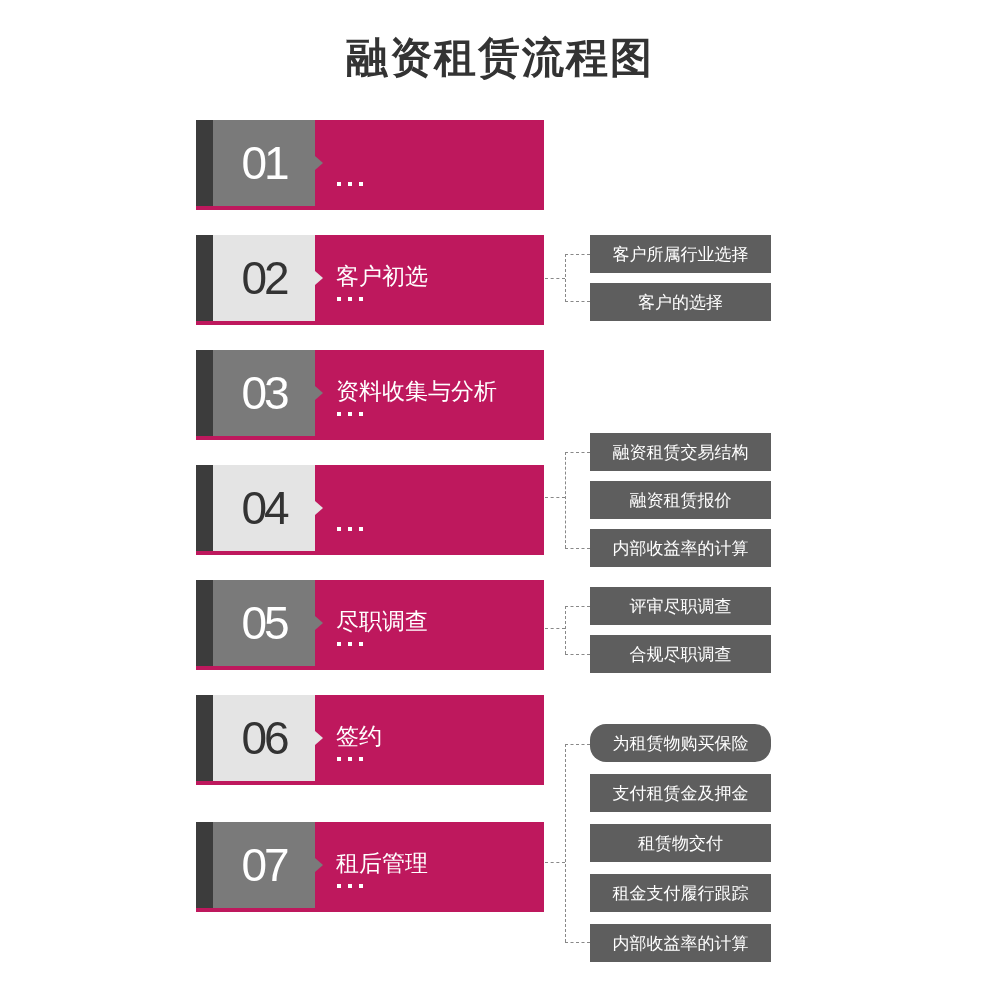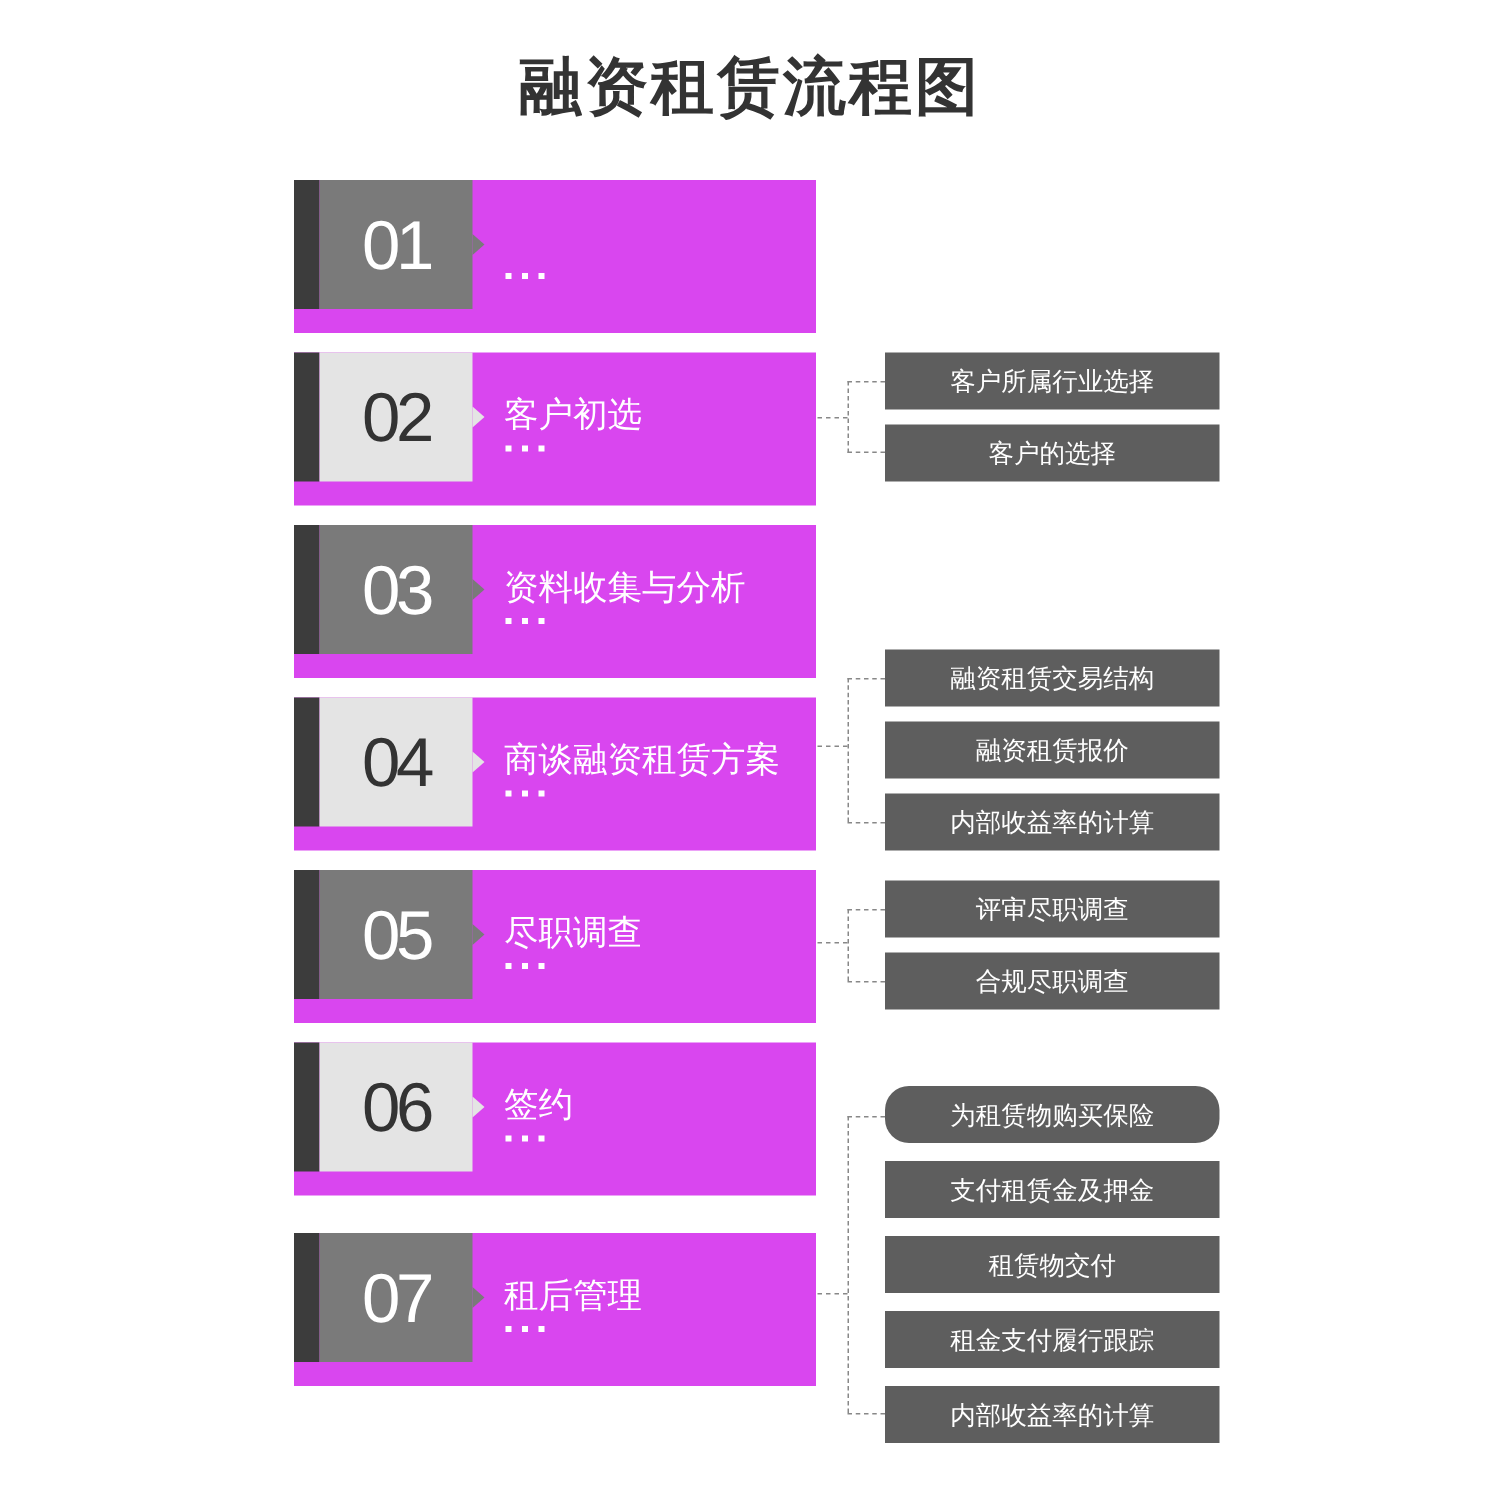--- a/index.html
+++ b/index.html
@@ -6,22 +6,22 @@
     body {
       width: 1000px; height: 994px; position: relative; overflow: hidden;
       font-family: "DejaVu Sans", "Liberation Sans", sans-serif;
     }
     .title {
       position: absolute; left: 0; top: 30px; width: 1000px;
       text-align: center; font-size: 42px; font-weight: bold;
       color: #333333; letter-spacing: 2px;
     }
     .step {
-      position: absolute; left: 196px; width: 348px; height: 102px;
-      background: #d946ef;
+      position: absolute; left: 196px; width: 348px; height: 90px;
+      background: #be185d;
     }
     .step .stripe {
       position: absolute; left: 0; top: 0; width: 17px; height: 86px;
       background: #3c3c3c;
     }
     .step .num-block {
       position: absolute; left: 17px; top: 0; width: 102px; height: 86px;
       display: flex; align-items: center; justify-content: center;
       font-family: "Liberation Sans", "DejaVu Sans", sans-serif;
       font-size: 46px; letter-spacing: -3px;
@@ -39,21 +39,21 @@
       color: #ffffff; font-size: 23px; white-space: nowrap;
     }
     .step .dots {
       position: absolute; left: 141px; top: 62px;
       display: flex; gap: 7px;
     }
     .step .dots span {
       width: 4px; height: 4px; background: #ffffff; display: block;
     }
     .sub {
-      position: absolute; left: 590px; width: 223px; height: 38px;
+      position: absolute; left: 590px; width: 181px; height: 38px;
       background: #5e5e5e; color: #ffffff;
       display: flex; align-items: center; justify-content: center;
       font-size: 17px; white-space: nowrap;
     }
     .conn { position: absolute; border-color: #888888; border-style: dashed; border-width: 0; }
     .h { border-top-width: 1.5px; height: 0; }
     .v { border-left-width: 1.5px; width: 0; }
   </style>
 </head>
 <body>
@@ -92,21 +92,20 @@
       <span></span>
       <span></span>
       <span></span>
     </div>
 </div>
 
 <div class="step even" style="top:465px;">
   <div class="stripe"></div>
   <div class="num-block">04</div>
   <div class="arrow"></div>
-  <div class="label">商谈融资租赁方案</div>
   <div class="dots">
       <span></span>
       <span></span>
       <span></span>
     </div>
 </div>
 
 <div class="step odd" style="top:580px;">
   <div class="stripe"></div>
   <div class="num-block">05</div>

